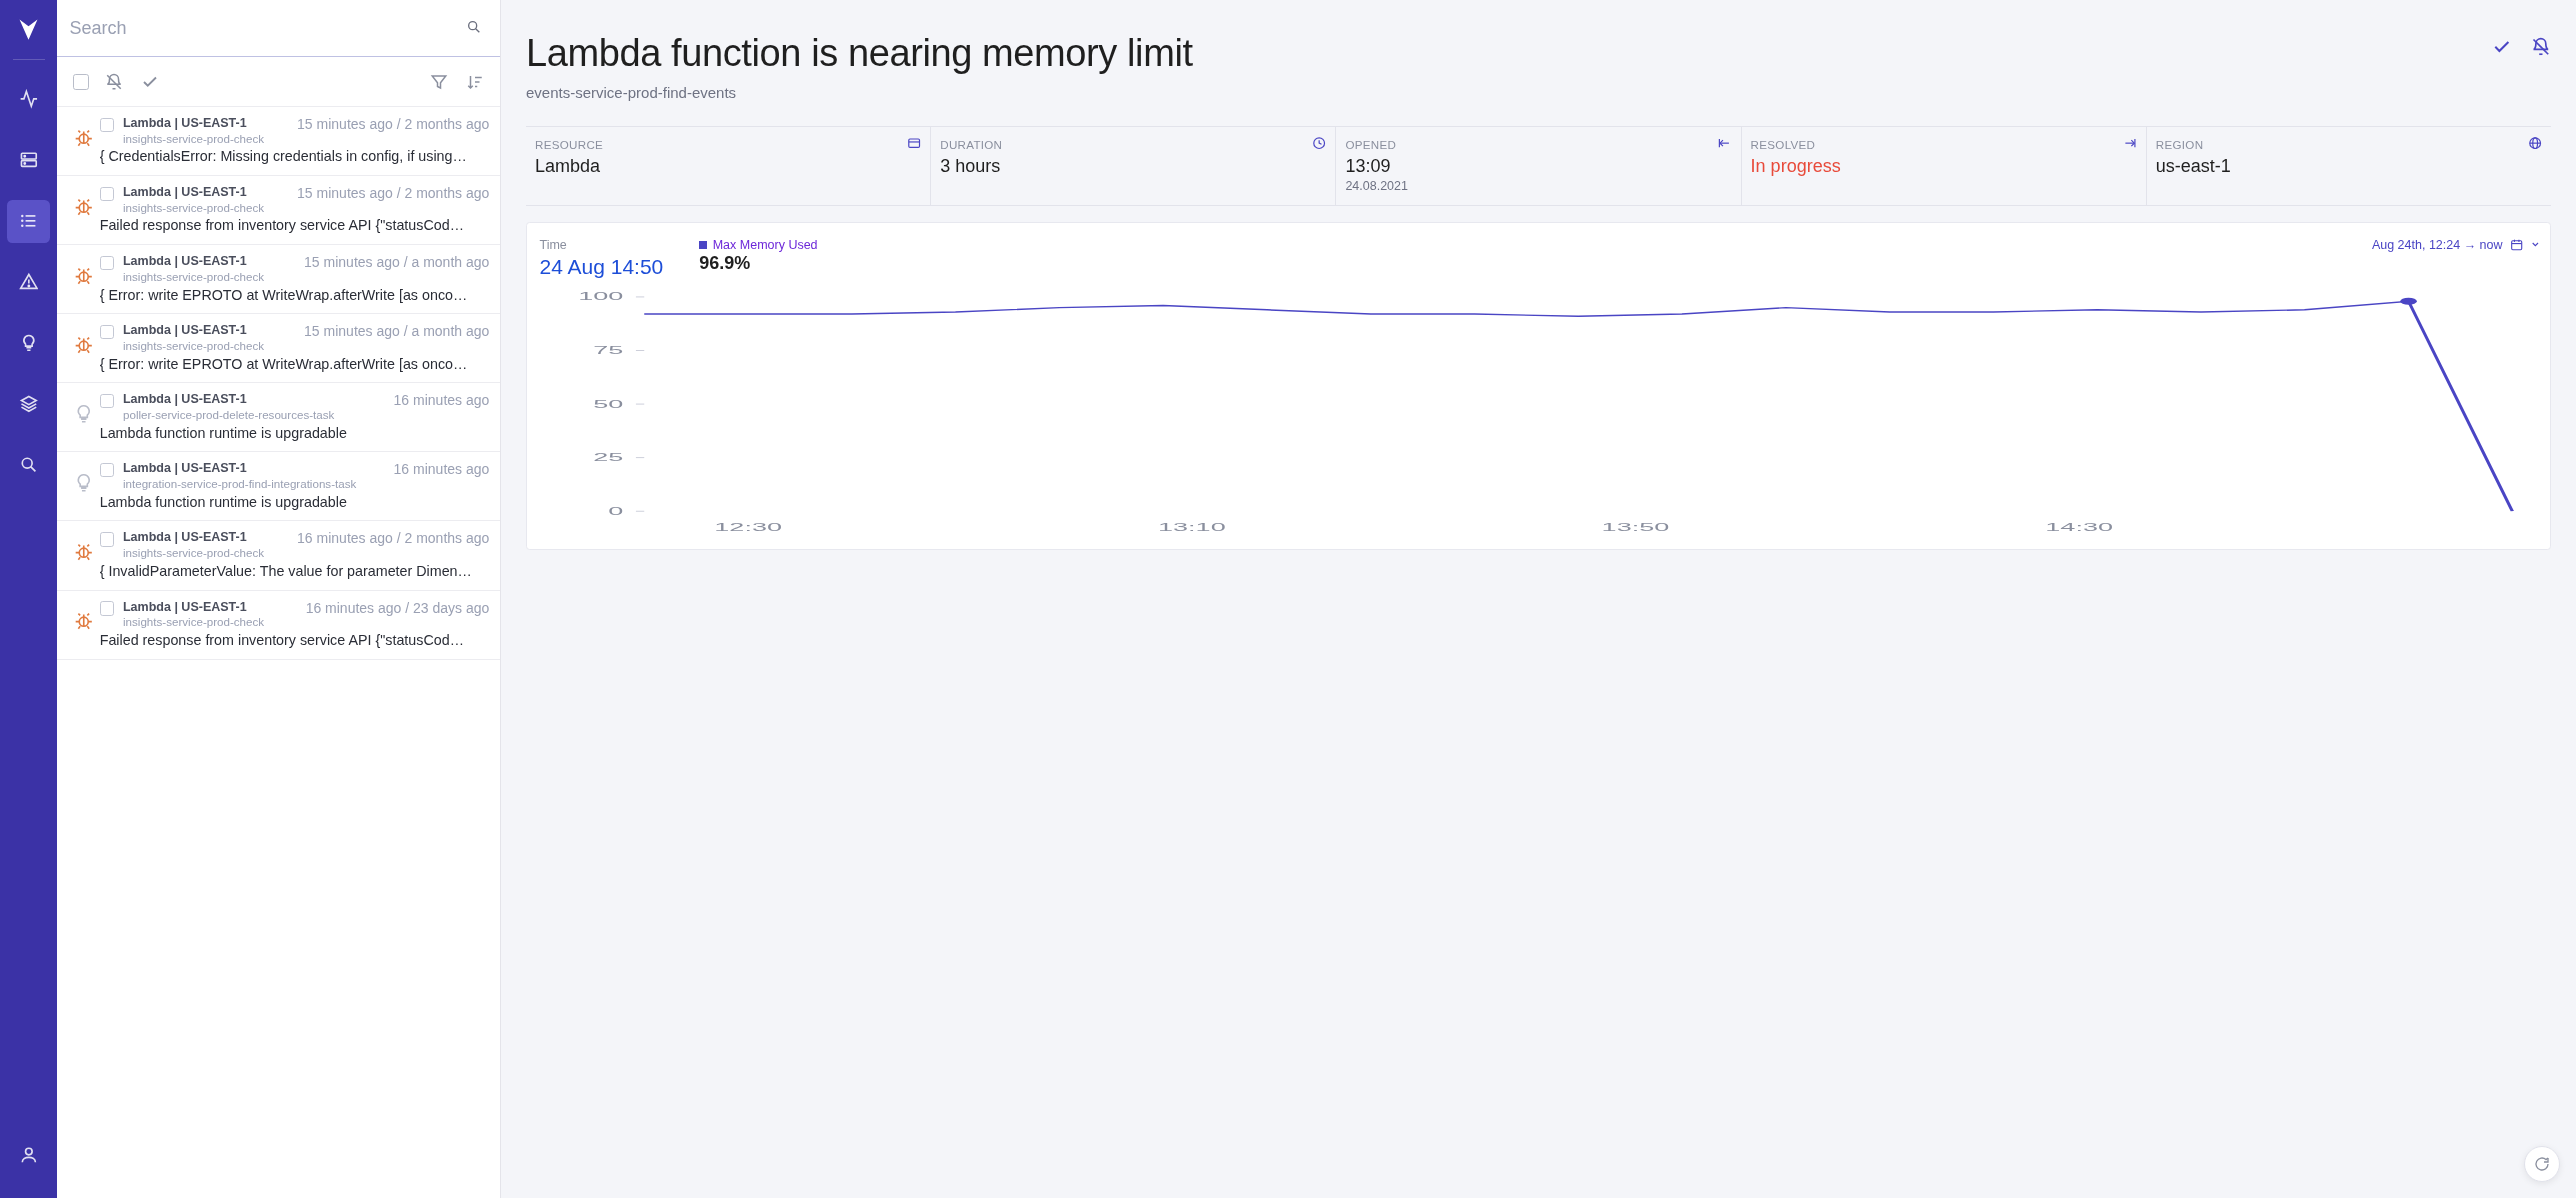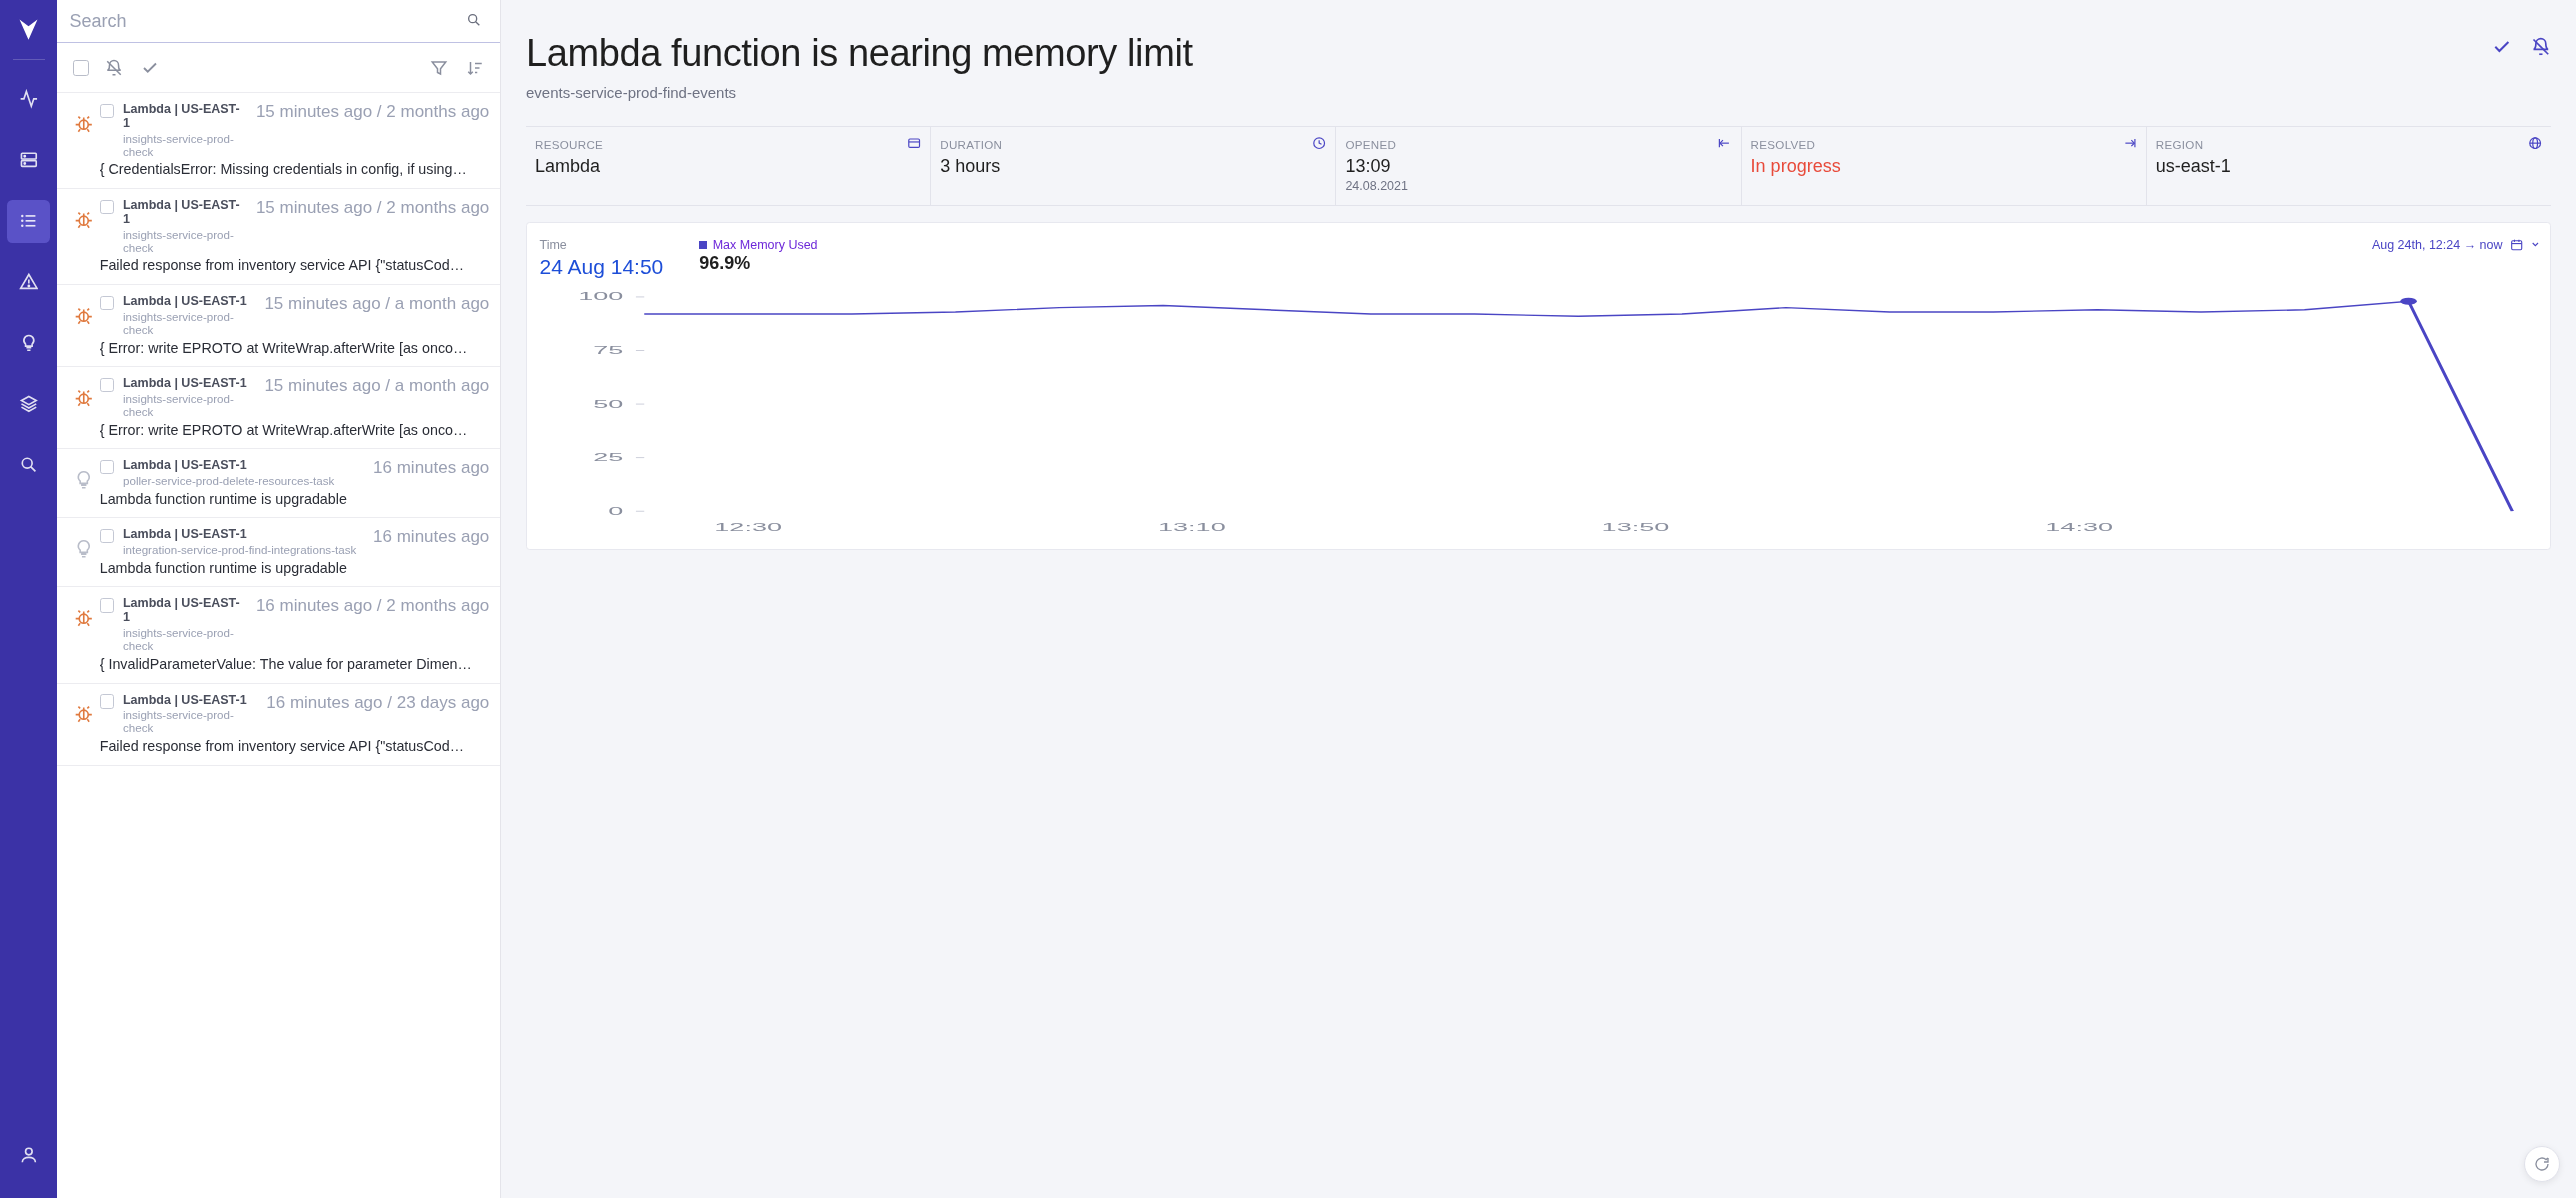--- a/index.html
+++ b/index.html
@@ -37,21 +37,21 @@
   .list-panel {
     width: 444px;
     background:#fff;
     border-right:0.9px solid #e4e4ea;
     display:flex; flex-direction:column;
     flex-shrink:0;
   }
   .search-row {
     display:flex; align-items:center;
     padding: 0 18px 0 12.5px;
-    height:43px;
+    height:57px;
     border-bottom: 1.8px solid #bfc1e3;
   }
   .search-row input {
     flex:1; border:none; outline:none;
     font-size:18px; color:#555;
   }
   .search-row input::placeholder { color:#9aa0b3; }
   .search-row .glass { color:#6a6e7d; }
 
   .toolbar-row {
@@ -77,21 +77,21 @@
   .issue .type-ico {
     width:32px; display:flex; justify-content:center; padding-top:10.7px;
     flex-shrink:0;
   }
   .issue .type-ico svg { width:21.5px; height:21.5px; }
   .issue .cb { width:14.3px; height:14.3px; border:1.3px solid #c4c8d4; border-radius:2.7px; flex-shrink:0; margin-top:1.8px; margin-right:9px; }
   .issue-body { flex:1; min-width:0; }
   .issue-top { display:flex; align-items:flex-start; }
   .issue-meta-col { flex:1; min-width:0; }
   .issue-meta1 { font-size:12.5px; color:#4a4e5c; font-weight:600; }
-  .issue-time { font-size:17px; color:#9aa0b3; white-space:nowrap; margin-left:12px; }
+  .issue-time { font-size:14px; color:#9aa0b3; white-space:nowrap; margin-left:12px; }
   .issue-service { font-size:11.6px; color:#9aa0b3; margin-top:1.8px; }
   .issue-title { font-size:14.3px; color:#2a2d36; margin-top:3.6px; white-space:nowrap; overflow:hidden; text-overflow:ellipsis; }
 
   
   .detail-panel {
     flex:1;
     padding: 32px 25px 18px 25px;
     overflow:auto;
     position:relative;
   }

